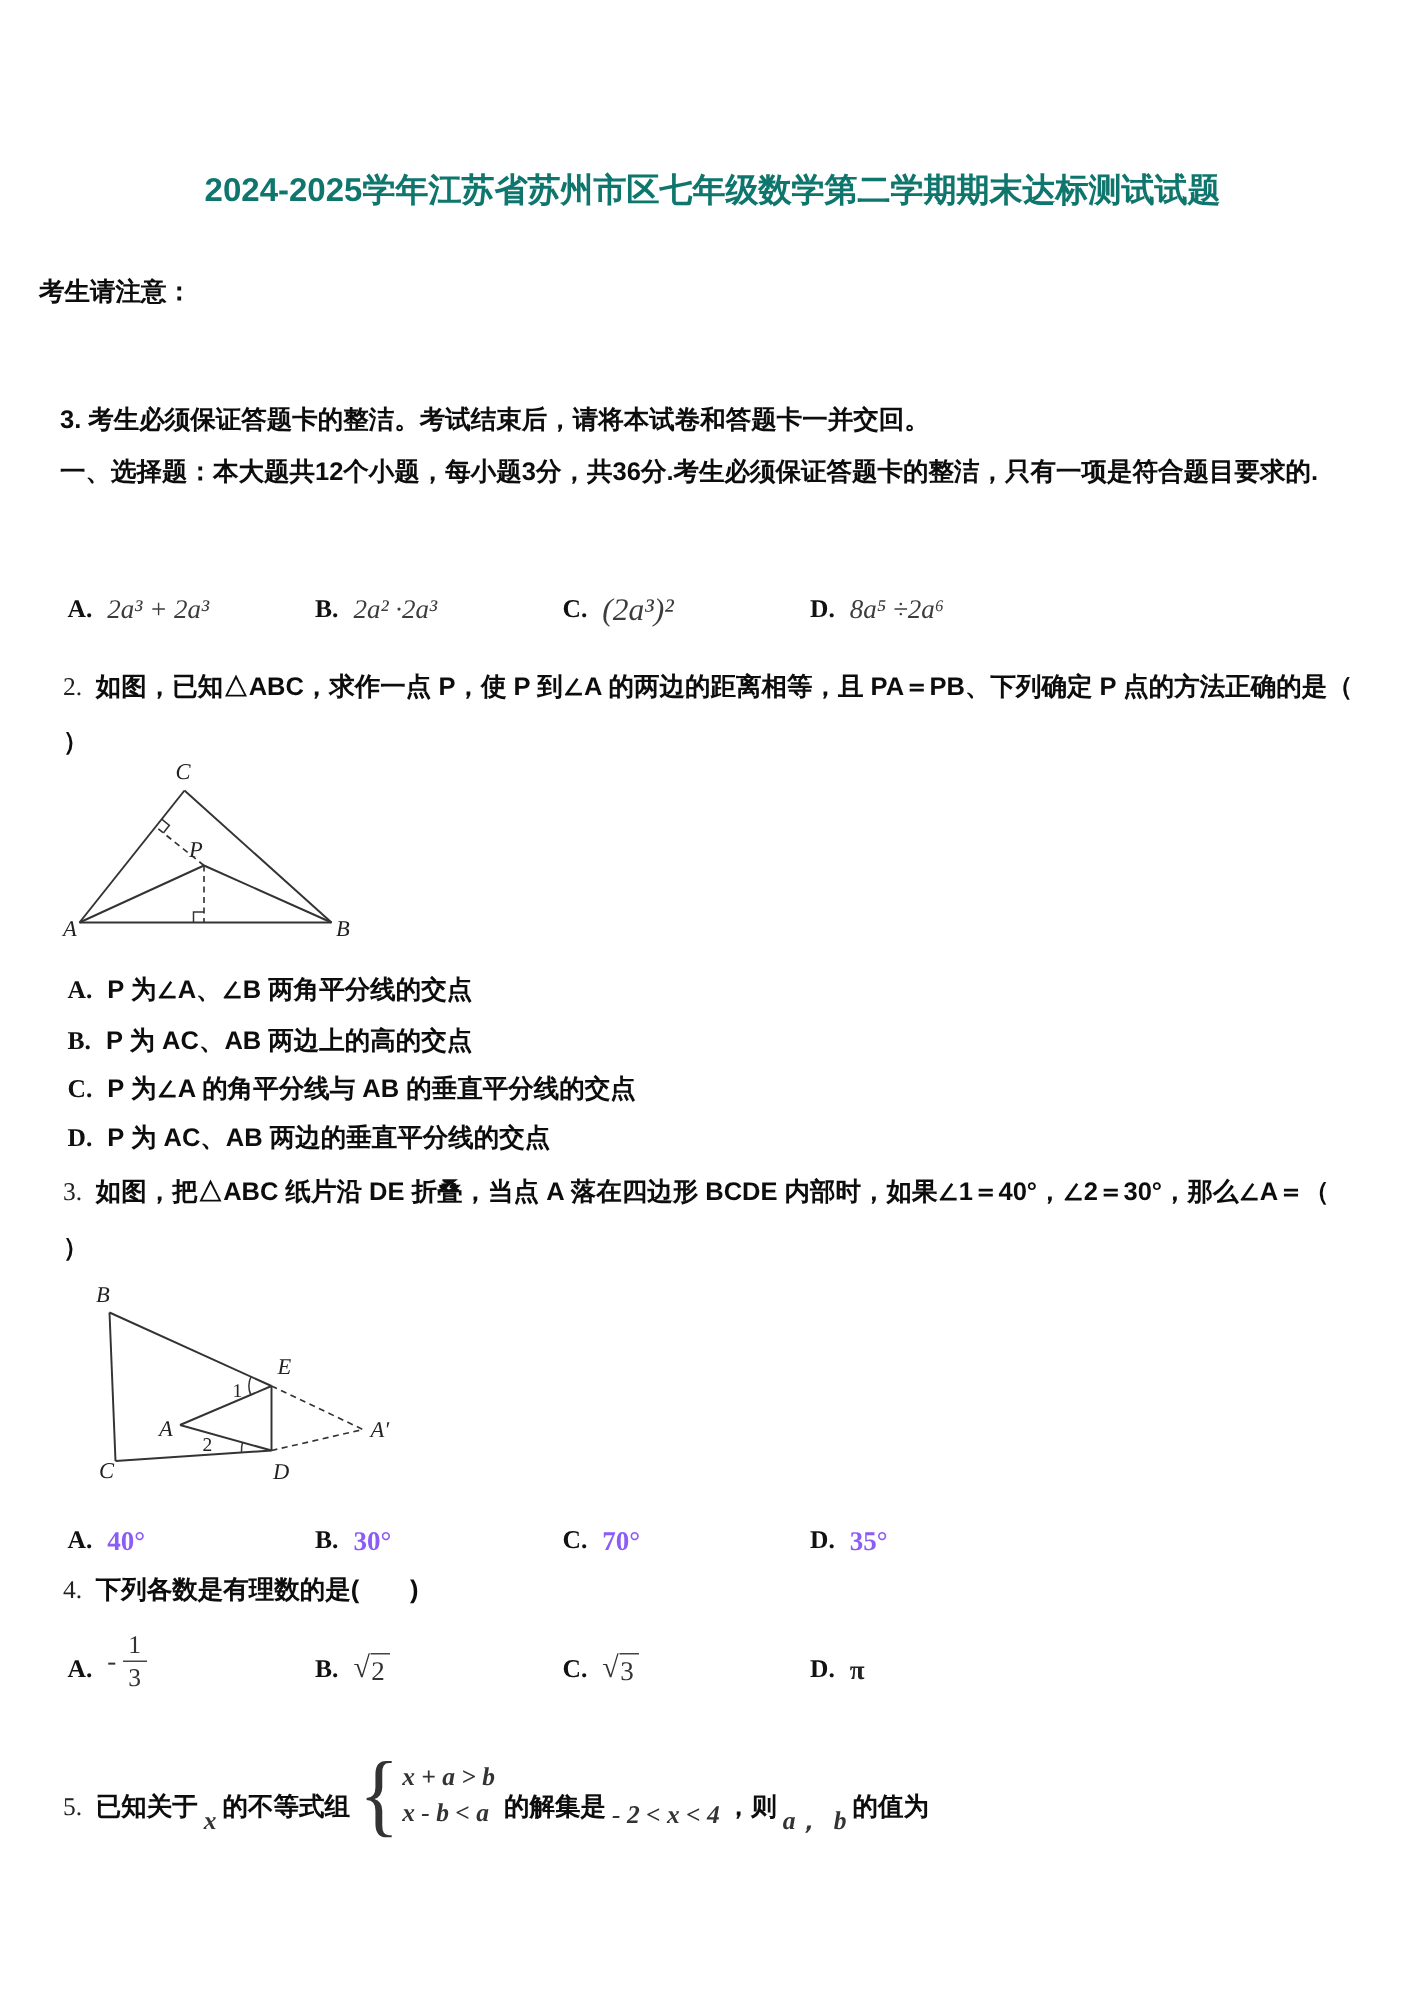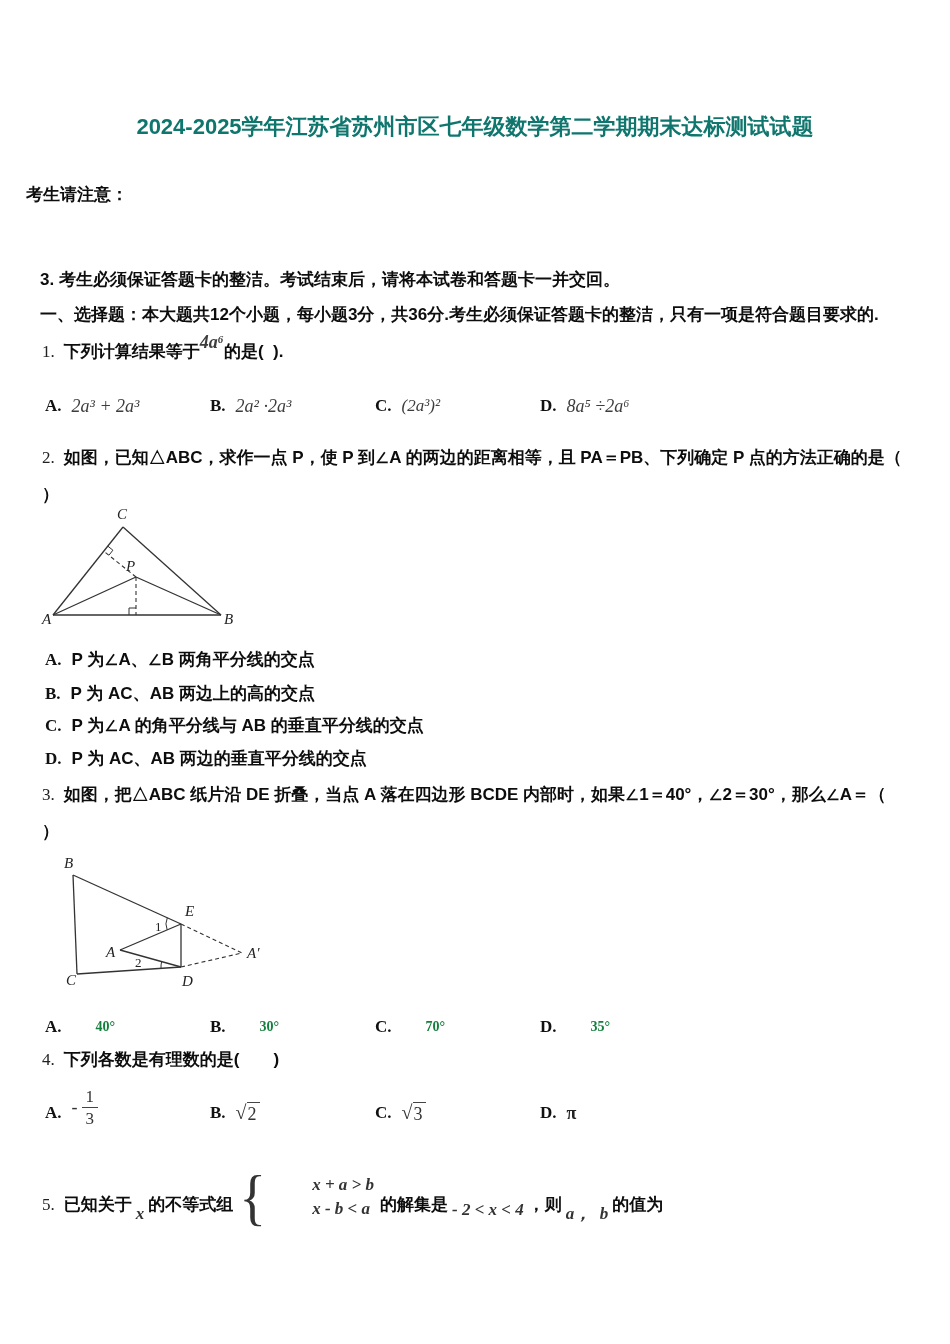--- a/index.html
+++ b/index.html
@@ -24,72 +24,71 @@
   .row-q1{top:393px;height:26px;}
   .q2stem1{top:446px;left:42px;display:flex;}
   .q2stem2{top:483px;left:42px;}
   .q2fig{top:503px;left:38px;}
   .q2opt{left:45px;display:flex;}
   .q2optA{top:648px;} .q2optB{top:682px;} .q2optC{top:714px;} .q2optD{top:747px;}
   .q3stem1{top:783px;left:42px;display:flex;}
   .q3stem2{top:820px;left:42px;}
   .q3fig{top:848px;left:42px;}
   .row-q3{top:1014px;height:26px;}
-  .row-q3 .oval{font-family:"Liberation Serif",serif;font-weight:700;font-size:14px;color:#15803d;margin-left:24px;}
+  .row-q3 .oval{font-family:"Liberation Serif",serif;font-weight:700;font-size:18px;color:#8b5cf6;}
   .q4stem{top:1048px;left:42px;display:flex;}
   .row-q4{top:1085px;height:56px;}
   .fracwrap{position:relative;top:-6px;display:inline-flex;align-items:center;
             font-family:"Liberation Serif",serif;color:#333;}
   .fracsign{font-size:18px;margin-right:4px;font-style:normal;}
   .frac{display:inline-flex;flex-direction:column;align-items:center;font-size:17px;line-height:19px;}
   .frac .num{border-bottom:1.2px solid #444;padding:0 4px 1px 4px;}
   .frac .den{padding-top:1px;}
   .sqrt{display:inline-flex;align-items:flex-start;font-family:"Liberation Serif",serif;
         font-size:18px;color:#333;}
   .sqrt .rsign{font-style:normal;font-size:20px;line-height:20px;}
   .sqrt .rad{border-top:1.2px solid #444;padding:1px 3px 0 1px;font-style:normal;}
   .pi{font-family:"Liberation Serif",serif;font-weight:700;font-size:18px;color:#222;}
   .q5row{top:1170px;left:42px;height:70px;display:flex;align-items:center;}
   .low4{position:relative;top:5px;} .low8{position:relative;top:9px;}
   .brace{font-family:"Liberation Serif",serif;font-weight:400;font-size:56px;color:#333;
          transform:scaleY(1.1);position:relative;top:-8px;margin:0 2px 0 6px;line-height:56px;}
   .sys{display:inline-flex;flex-direction:column;position:relative;top:-8px;}
   .sys span{font-family:"Liberation Serif",serif;font-style:italic;font-size:17px;
-            line-height:24px;color:#333;margin-left:44px;}
+            line-height:24px;color:#333;}
   .mx{font-family:"Liberation Serif",serif;font-style:italic;font-size:17px;color:#333;margin:0 4px;}
   .fig-label{font-family:"Liberation Serif",serif;font-style:italic;font-size:15px;fill:#222;}
   .fig-num{font-family:"Liberation Serif",serif;font-style:normal;font-size:13px;fill:#222;}
   svg line,svg path{stroke:#333;fill:none;}
 </style>
 </head>
 <body>
 
 <div class="page">
 
   <div class="abs title">2024-2025学年江苏省苏州市区七年级数学第二学期期末达标测试试题</div>
 
   <div class="abs cn notice-heading">考生请注意：</div>
   <div class="abs cn nitem3">3. 考生必须保证答题卡的整洁。考试结束后，请将本试卷和答题卡一并交回。</div>
 
   <div class="abs cn section-heading">一、选择题：本大题共12个小题，每小题3分，共36分.考生必须保证答题卡的整洁，只有一项是符合题目要求的.</div>
 
-  <div class="abs cn q1stem"><span class="qnum">1.</span><span>下列计算结果等于</span><span class="math raise">4a⁶</span><span style="white-space:pre">的是(  ).</span></div>
 
   <div class="abs optrow row-q1">
     <div class="cell">
         <span class="olabel">A.</span>
         <span class="math">2a³ + 2a³</span>
       </div>
     <div class="cell">
         <span class="olabel">B.</span>
         <span class="math">2a² ·2a³</span>
       </div>
     <div class="cell">
         <span class="olabel">C.</span>
-        <span class="math" style="font-size:17px">(2a³)²</span>
+        <span class="math" style="font-size:21px">(2a³)²</span>
       </div>
     <div class="cell">
         <span class="olabel">D.</span>
         <span class="math">8a⁵ ÷2a⁶</span>
       </div>
   </div>
 
   <div class="abs cn q2stem1">
       <span class="qnum">2.</span>
       <span>如图，已知△ABC，求作一点 P，使 P 到∠A 的两边的距离相等，且 PA＝PB、下列确定 P 点的方法正确的是（</span>

